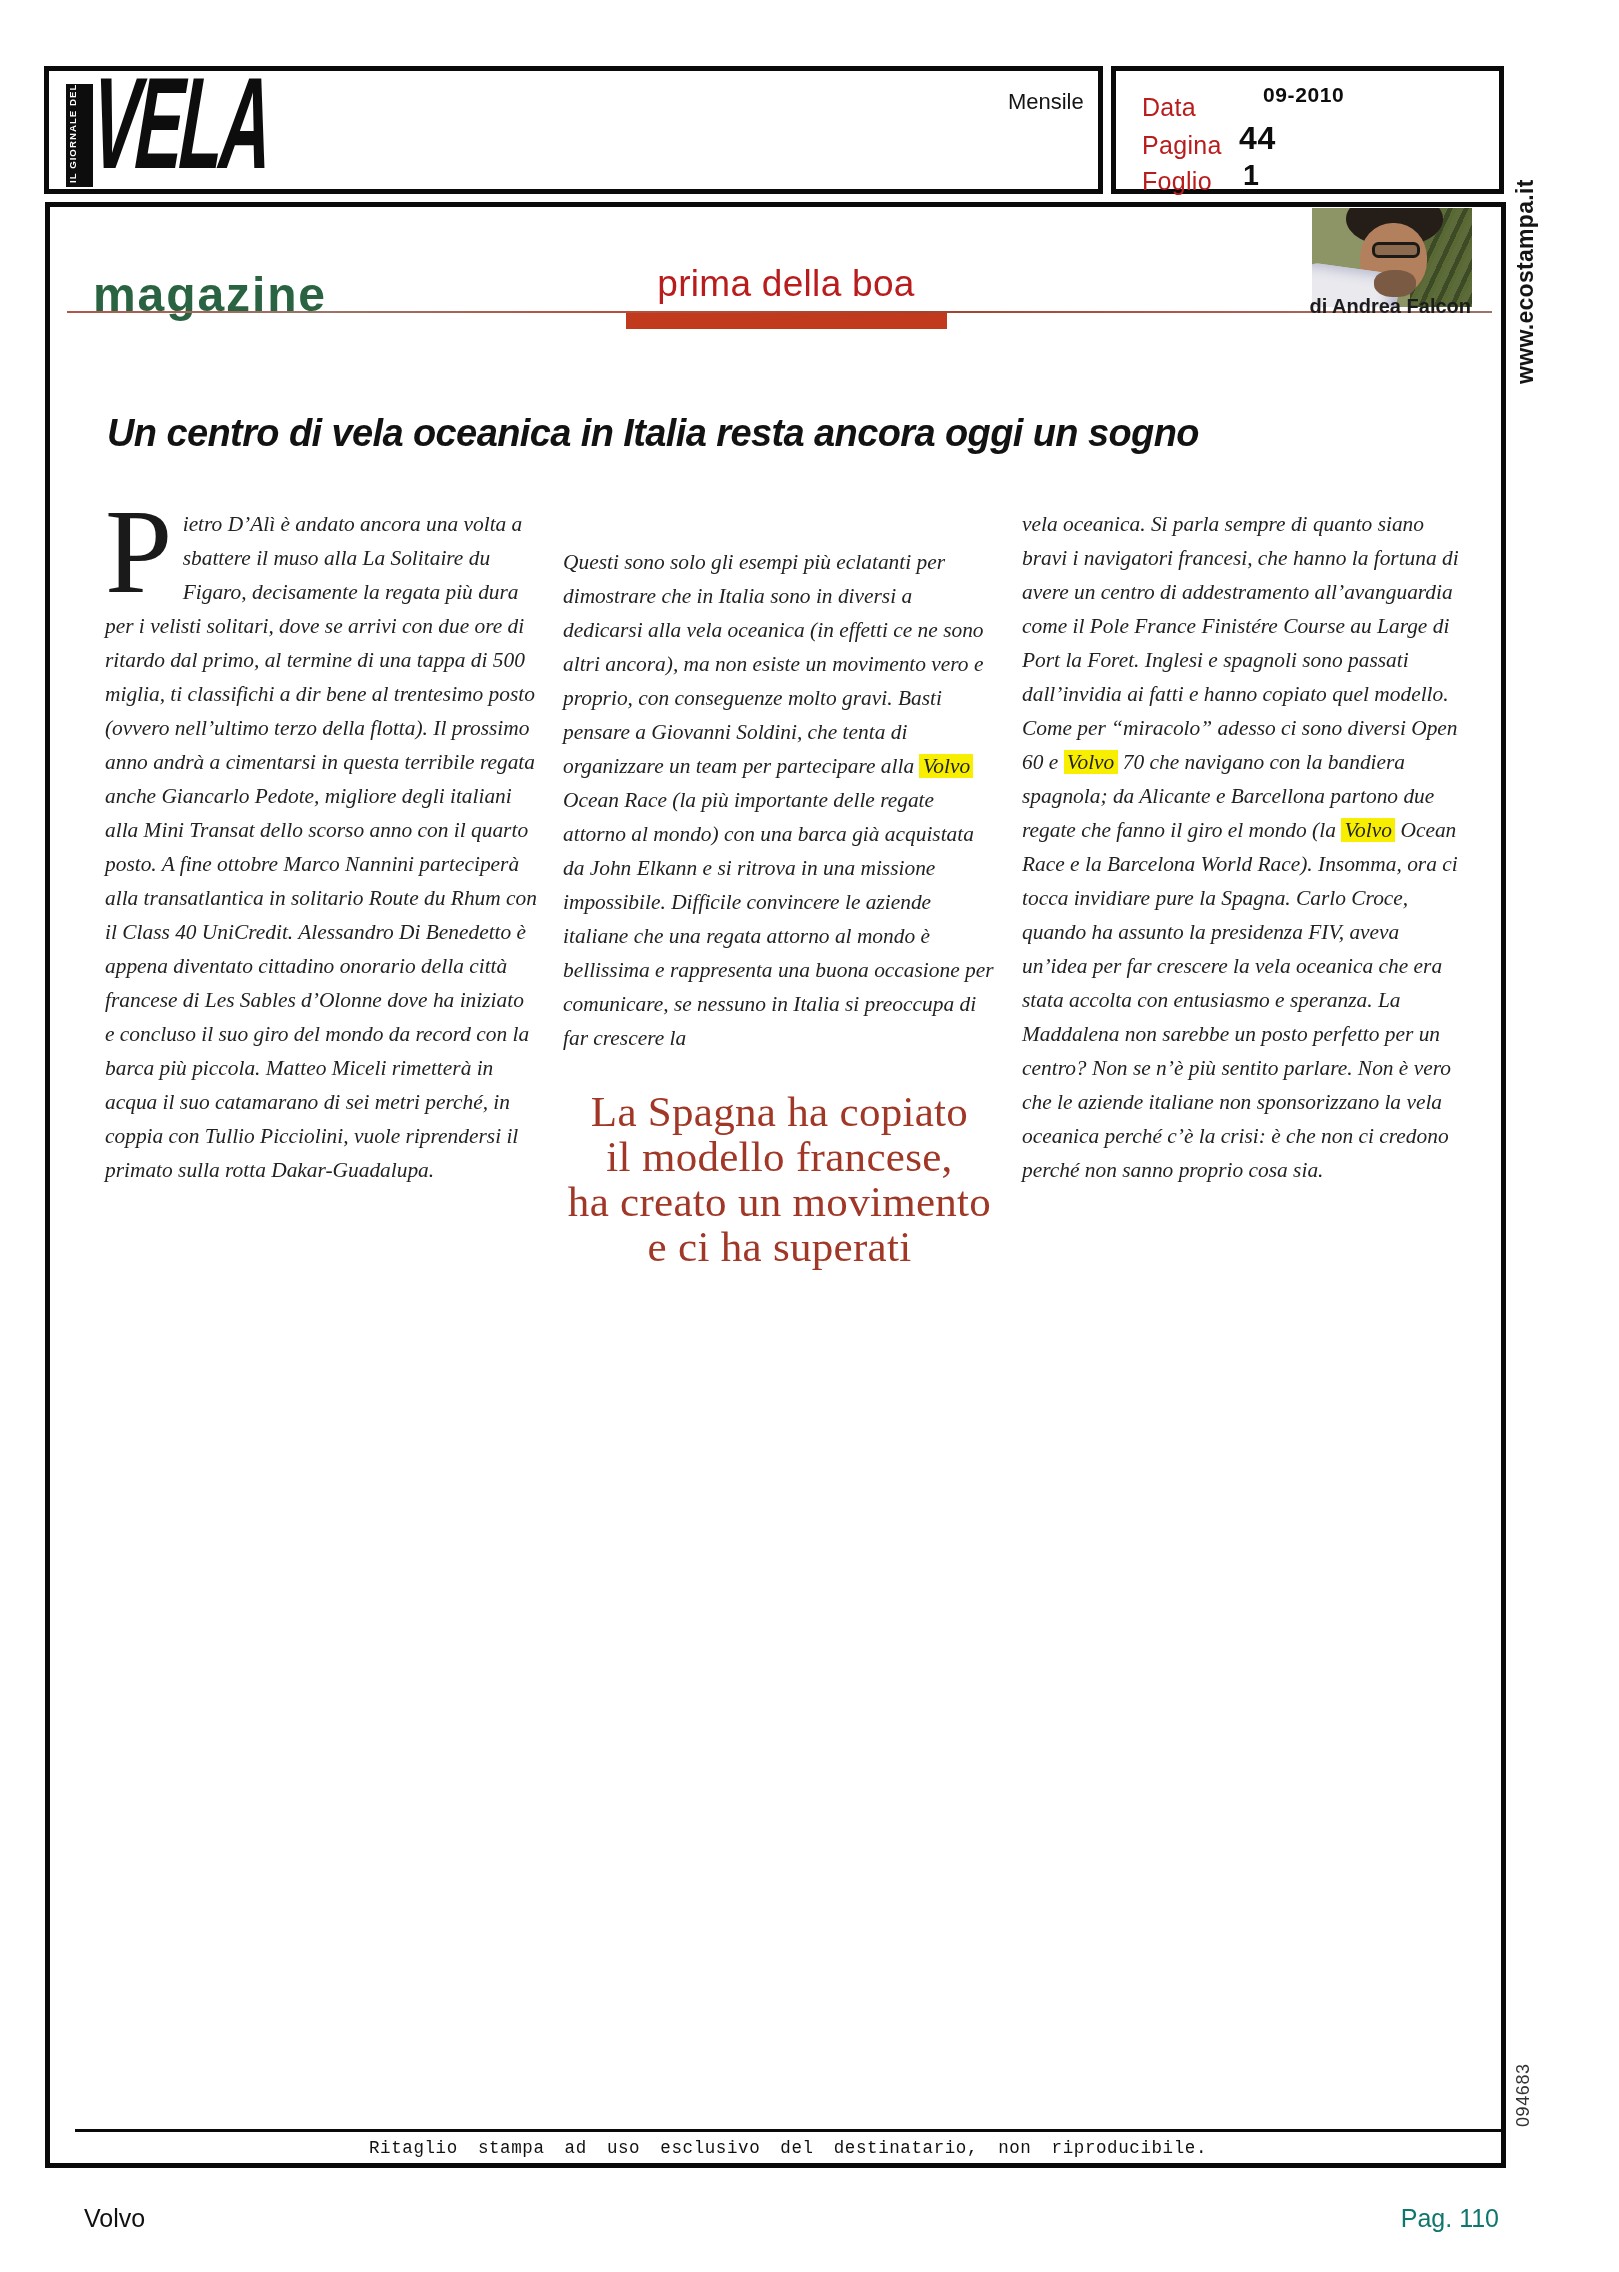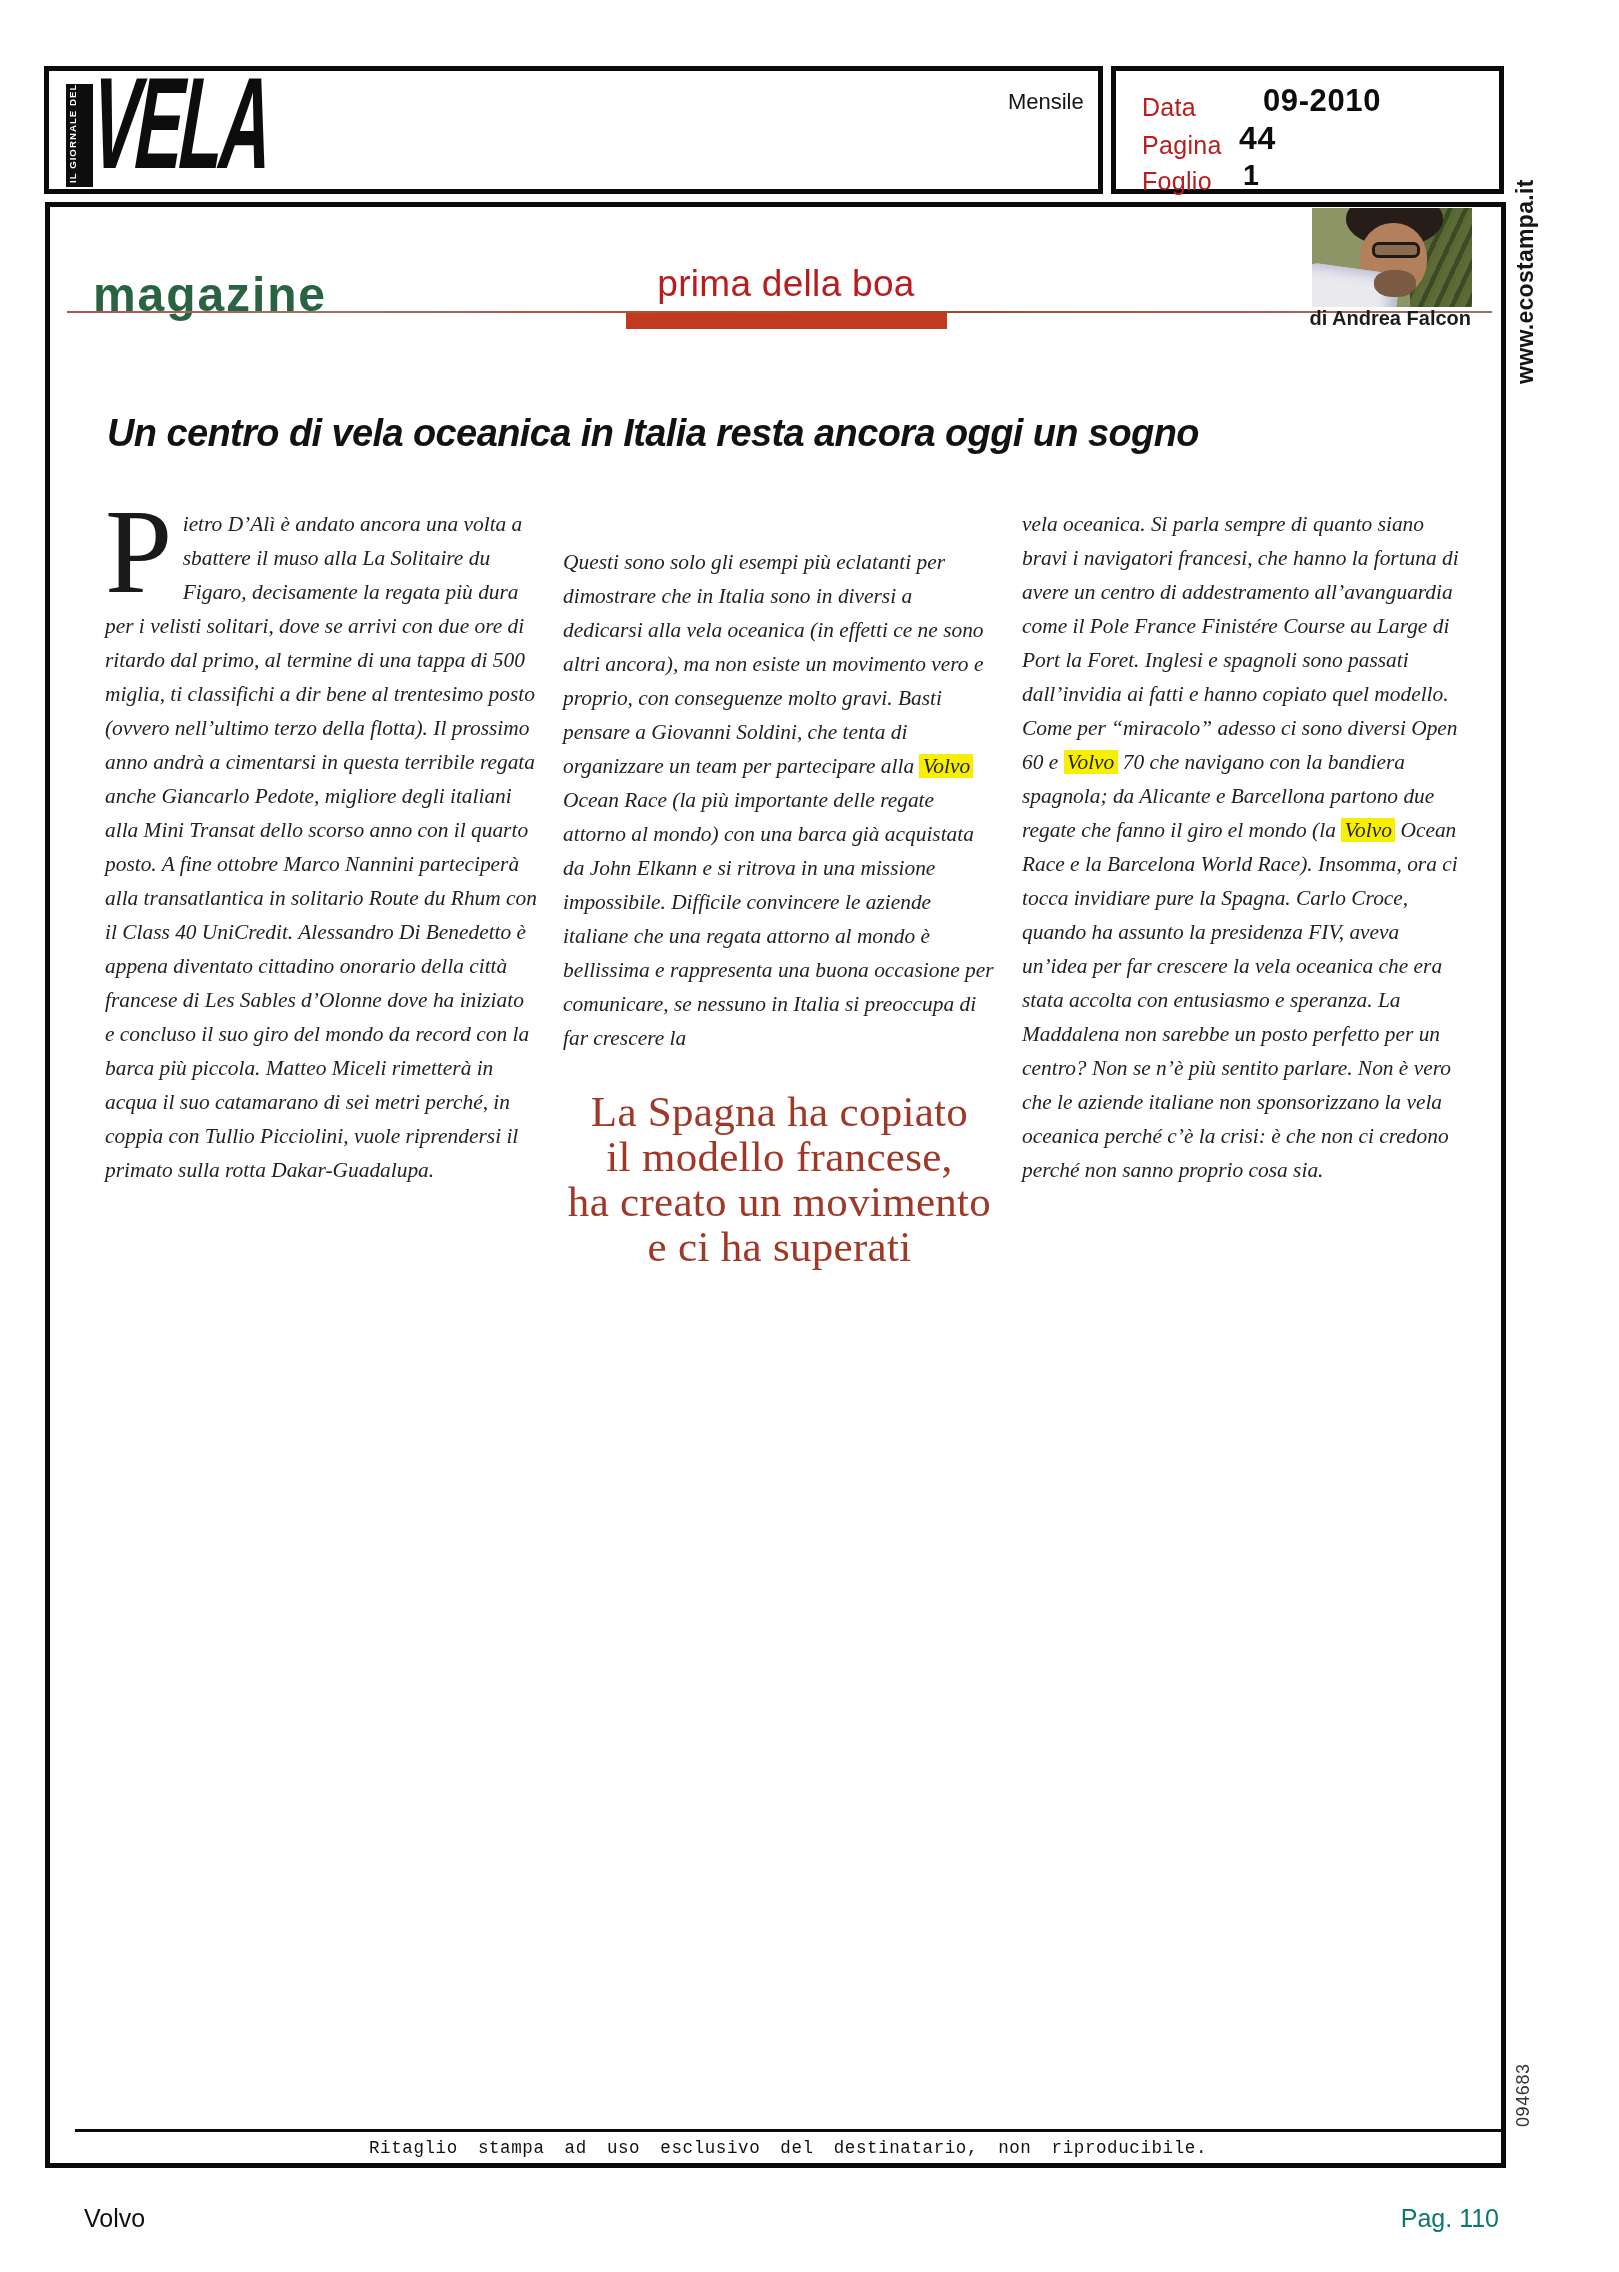--- a/index.html
+++ b/index.html
@@ -25,21 +25,21 @@
     width:99px;color:#fff;font-size:9.7px;font-weight:bold;letter-spacing:1px;white-space:nowrap;
     font-family:"Liberation Sans",sans-serif;text-align:center;}
   .vela-word{position:absolute;left:30px;top:-26px;font-size:130px;font-weight:bold;font-style:italic;
     letter-spacing:-6.5px;color:#0d0d0d;transform:scaleX(0.55) skewX(-6deg);transform-origin:left top;
     line-height:130px;font-family:"Liberation Sans",sans-serif;}
   .mensile{position:absolute;right:14.3px;top:18px;font-size:22px;color:#141414;}
 
   .hdr-field-label{position:absolute;left:26px;font-size:25px;color:#b91c1c;letter-spacing:0.3px;}
   .hdr-field-value{position:absolute;font-weight:bold;color:#0d0d0d;letter-spacing:0.6px;}
   .lbl-0{top:22px;} .lbl-1{top:60px;} .lbl-2{top:96px;}
-  .val-0{left:147px;top:11.7px;font-size:31px;}
+  .val-0{left:147px;top:11.7px;font-size:21px;}
   .val-1{left:123px;top:49px;font-size:32px;}
   .val-2{left:127px;top:88px;font-size:28.6px;}
 
   
   .main-box{position:absolute;left:45px;top:202px;width:1461px;height:1966px;border:5.2px solid #0a0a0a;background:#fff;}
 
   .magazine{position:absolute;left:43px;top:60px;font-size:48px;font-weight:bold;letter-spacing:1.9px;
     color:#14532d;opacity:.9;}
   .rubric{position:absolute;left:575px;top:56px;width:322px;text-align:center;font-size:37px;color:#b91c1c;letter-spacing:0.3px;}
   .rubric-rule{position:absolute;left:17px;top:104px;width:1425px;height:1.9px;
@@ -49,21 +49,21 @@
   .photo{position:absolute;left:1262px;top:1.3px;width:160px;height:99px;overflow:hidden;background:#8d9465;}
   .ph-foliage{position:absolute;right:0;top:0;width:62px;height:99px;
     background:repeating-linear-gradient(115deg,#5d6b3a 0 5.8px,#3d4a26 5.8px 10.4px,#72805024 10.4px 14.3px),#55652f;}
   .ph-hair{position:absolute;left:34px;top:-17px;width:97px;height:56px;border-radius:50%;background:#241d18;}
   .ph-face{position:absolute;left:48px;top:14.3px;width:67px;height:73px;border-radius:48%;background:#b3805d;}
   .ph-glasses{position:absolute;left:60px;top:34px;width:48px;height:15.6px;border-radius:6.5px;
     border:3.9px solid #1c1a17;background:#55453a66;}
   .ph-beard{position:absolute;left:62px;top:62px;width:42px;height:27px;border-radius:45%;background:#7a5a42;}
   .ph-shirt{position:absolute;left:-11.7px;top:60px;width:97px;height:58px;border-radius:15.6px;
     background:#e9e9ee;transform:rotate(8deg);box-shadow:inset -9px 3.9px 11.7px #b9bcd0;}
-  .byline{position:absolute;left:1207px;top:100px;width:214px;text-align:right;font-size:20px;font-weight:bold;color:#1c1c1c;}
+  .byline{position:absolute;left:1207px;top:88px;width:214px;text-align:right;font-size:20px;font-weight:bold;color:#1c1c1c;}
 
   .headline{position:absolute;left:57px;top:205px;width:1337px;font-size:38px;line-height:42px;
     font-weight:bold;font-style:italic;letter-spacing:-0.6px;color:#121212;font-family:"Liberation Sans",sans-serif;}
 
   .col{position:absolute;top:300px;width:433px;font-family:"Liberation Serif",serif;font-style:italic;
     font-size:21.4px;line-height:34px;color:#222222;text-align:left;}
   .col-1{left:55px;}
   .col-2{left:513px;margin-top:38px;}
   .col-3{left:972px;width:439px;}
   .dropcap{float:left;font-family:"Liberation Serif",serif;font-style:normal;font-size:121px;line-height:97px;

